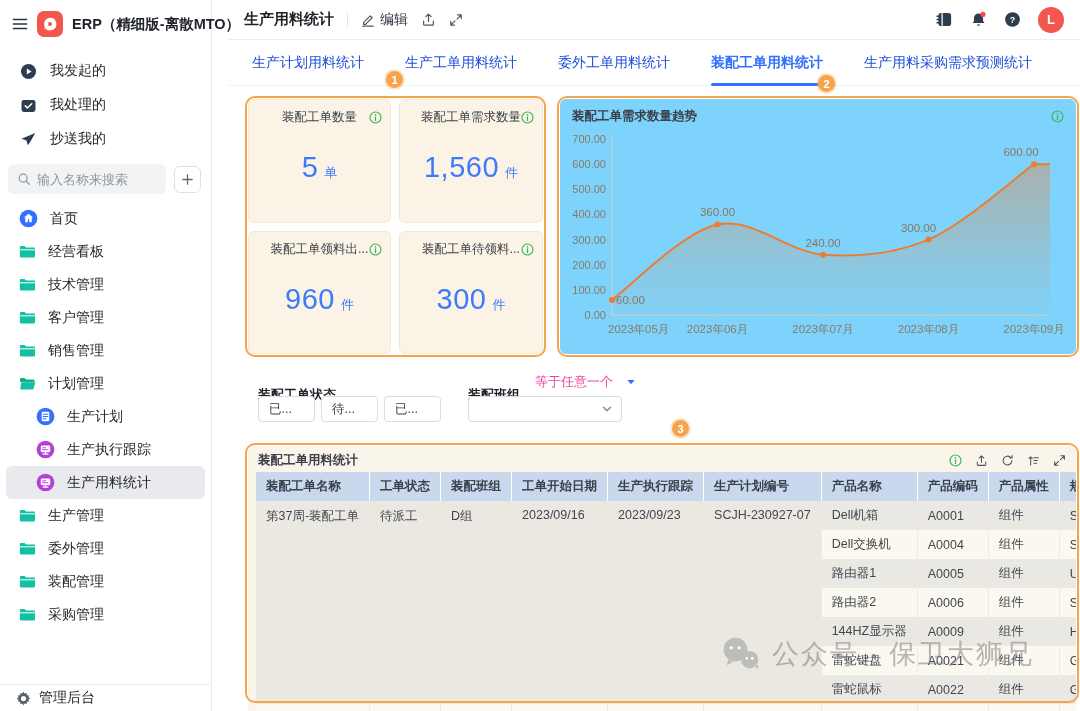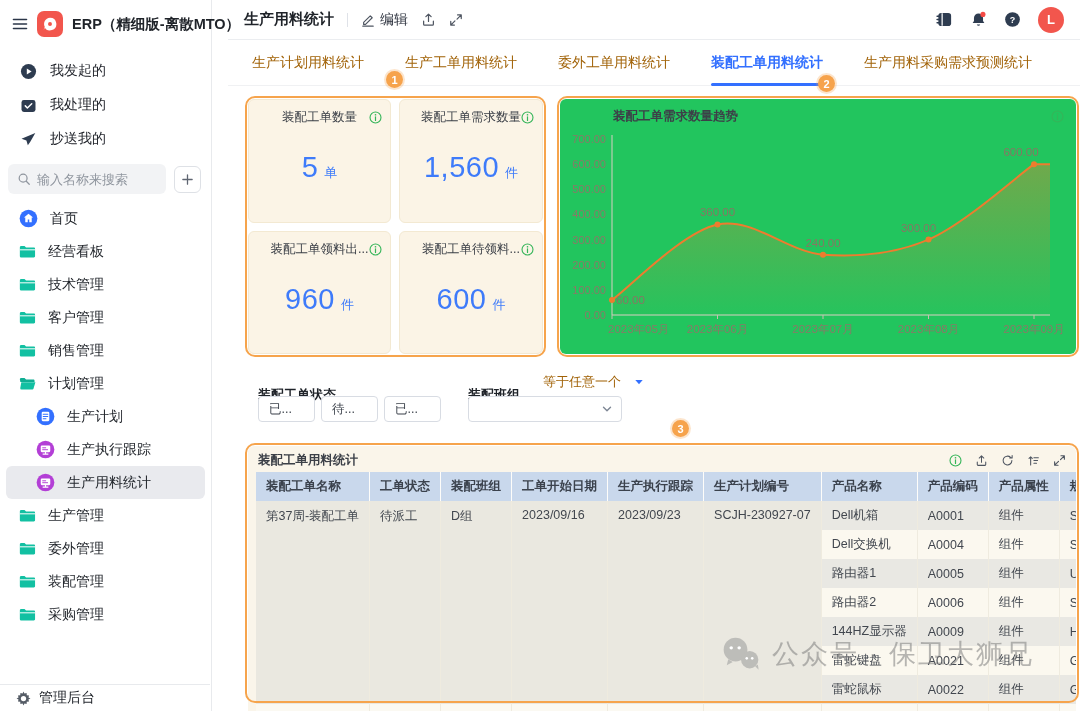--- a/index.html
+++ b/index.html
@@ -29,21 +29,21 @@
   .main{position:absolute;left:228px;top:0;width:852px;height:711px;}
   .topbar{position:absolute;top:0;left:0;right:0;height:40px;border-bottom:1px solid #ebedf0;display:flex;align-items:center;padding:0 16px;gap:13px;background:#fff;}
   .page-title{font-size:15px;font-weight:700;}
   .tb-divider{width:1px;height:14px;background:#dfe2e8;}
   .tb-action{display:flex;align-items:center;gap:5px;font-size:14px;color:#2f3440;cursor:pointer;}
   .tb-icon{display:flex;align-items:center;cursor:pointer;}
   .tb-right{margin-left:auto;display:flex;align-items:center;gap:17px;}
   .avatar{width:26px;height:26px;border-radius:50%;background:#f2564d;color:#fff;font-size:13px;display:flex;align-items:center;justify-content:center;font-weight:700;cursor:pointer;}
 
   .tabbar{position:absolute;top:40px;left:0;right:0;height:46px;display:flex;align-items:center;gap:41px;padding:0 24px;border-bottom:1px solid #f0f1f3;background:#fff;}
-  .tab{font-size:14px;color:#a16207;cursor:pointer;position:relative;height:100%;display:flex;align-items:center;white-space:nowrap;}
+  .tab{font-size:14px;color:#1d4ed8;cursor:pointer;position:relative;height:100%;display:flex;align-items:center;white-space:nowrap;}
   .tab.active{color:#3370ff;font-weight:600;}
   .tab.active::after{content:"";position:absolute;left:0;right:0;bottom:-1px;height:3px;border-radius:2px;background:#3370ff;}
 
   
   .anno-box{position:absolute;border:2px solid #f6a44c;border-radius:10px;pointer-events:none;z-index:6;}
   .box1{left:17px;top:96px;width:301px;height:261px;}
   .box2{left:329px;top:96px;width:522px;height:261px;}
   .box3{left:17px;top:443px;width:834px;height:260px;}
   .anno-badge{position:absolute;width:17px;height:17px;border-radius:50%;background:#f6a34c;color:#fff;font-size:11px;font-weight:700;display:flex;align-items:center;justify-content:center;z-index:7;box-shadow:0 0 0 2px rgba(246,163,76,.28);}
   .b1{left:158px;top:71px;} .b2{left:590px;top:75px;} .b3{left:444px;top:420px;}
@@ -51,30 +51,30 @@
   
   .cards-grid{position:absolute;left:20px;top:99px;width:295px;height:255px;display:grid;grid-template-columns:1fr 1fr;grid-template-rows:1fr 1fr;gap:8px;}
   .stat-card{background:#fbf4e6;border:1px solid #f3e9d2;border-radius:6px;position:relative;padding:9px 8px 0 8px;}
   .stat-title-row{display:flex;align-items:center;}
   .stat-title{flex:1;text-align:center;font-size:12.5px;color:#3c4048;padding-left:13px;white-space:nowrap;overflow:hidden;}
   .stat-value{display:flex;align-items:baseline;justify-content:center;gap:6px;margin-top:25px;color:#3e7bfa;}
   .stat-num{font-size:29px;letter-spacing:.5px;}
   .stat-unit{font-size:13px;}
 
   
-  .chart-card{position:absolute;left:332px;top:99px;width:516px;height:255px;background:#22c55e;border-radius:6px;padding-left:41px;}
+  .chart-card{position:absolute;left:332px;top:99px;width:516px;height:255px;background:#7dd3fc;border-radius:6px;}
   .chart-head{display:flex;align-items:center;padding:9px 12px 0 12px;}
   .chart-title{flex:1;font-size:12.5px;color:#3c4048;font-weight:600;}
   #trend-svg{position:absolute;left:4px;top:26px;}
 
   
   .filter-label{position:absolute;font-size:13px;font-weight:700;color:#1f2329;margin-top:12px;}
   .fl-status{left:30px;top:374px;}
   .fl-team{left:240px;top:374px;}
-  .team-op{position:absolute;left:307px;top:373px;display:flex;align-items:center;gap:13px;color:#a16207;font-size:13px;cursor:pointer;margin-left:8px;}
+  .team-op{position:absolute;left:307px;top:373px;display:flex;align-items:center;gap:13px;color:#ec4899;font-size:13px;cursor:pointer;}
   .status-btns{position:absolute;left:30px;top:396px;display:flex;gap:6px;}
   .status-btn{width:57px;height:26px;border:1px solid #d8dce3;border-radius:4px;background:#fff;font-size:12.5px;color:#3d434c;display:flex;align-items:center;padding-left:10px;cursor:pointer;}
   .select-box{position:absolute;left:240px;top:396px;width:154px;height:26px;border:1px solid #d8dce3;border-radius:4px;background:#fff;display:flex;align-items:center;justify-content:flex-end;padding-right:8px;cursor:pointer;}
 
   
   .table-card{position:absolute;left:20px;top:446px;width:828px;height:265px;background:#faf5ea;border-radius:6px 6px 0 0;overflow:hidden;}
   .table-head{height:26px;display:flex;align-items:center;padding:2px 10px 0 10px;}
   .table-title{flex:1;font-size:12.5px;color:#3c4048;font-weight:600;}
   .table-tools{display:flex;align-items:center;gap:13px;}
   table{border-collapse:collapse;table-layout:fixed;margin-left:8px;}
@@ -404,21 +404,21 @@
             <span class="stat-title">装配工单待领料...</span>
             <span class="icn">
               <svg viewBox="0 0 14 14" width="13">
                 <circle cx="7" cy="7" r="5.9" fill="none" stroke="#35b559" stroke-width="1.2"></circle>
                 <path d="M7 6.3v3.8" stroke="#35b559" stroke-width="1.3" stroke-linecap="round"></path>
                 <circle cx="7" cy="4" r=".9" fill="#35b559"></circle>
               </svg>
             </span>
           </div>
           <div class="stat-value">
-            <span class="stat-num">600</span>
+            <span class="stat-num">300</span>
             <span class="stat-unit">件</span>
           </div>
         </div>
       </div>
 
     <section class="chart-card">
       <div class="chart-head">
         <span class="chart-title">装配工单需求数量趋势</span>
         <span class="icn">
           <svg viewBox="0 0 14 14" width="13">

